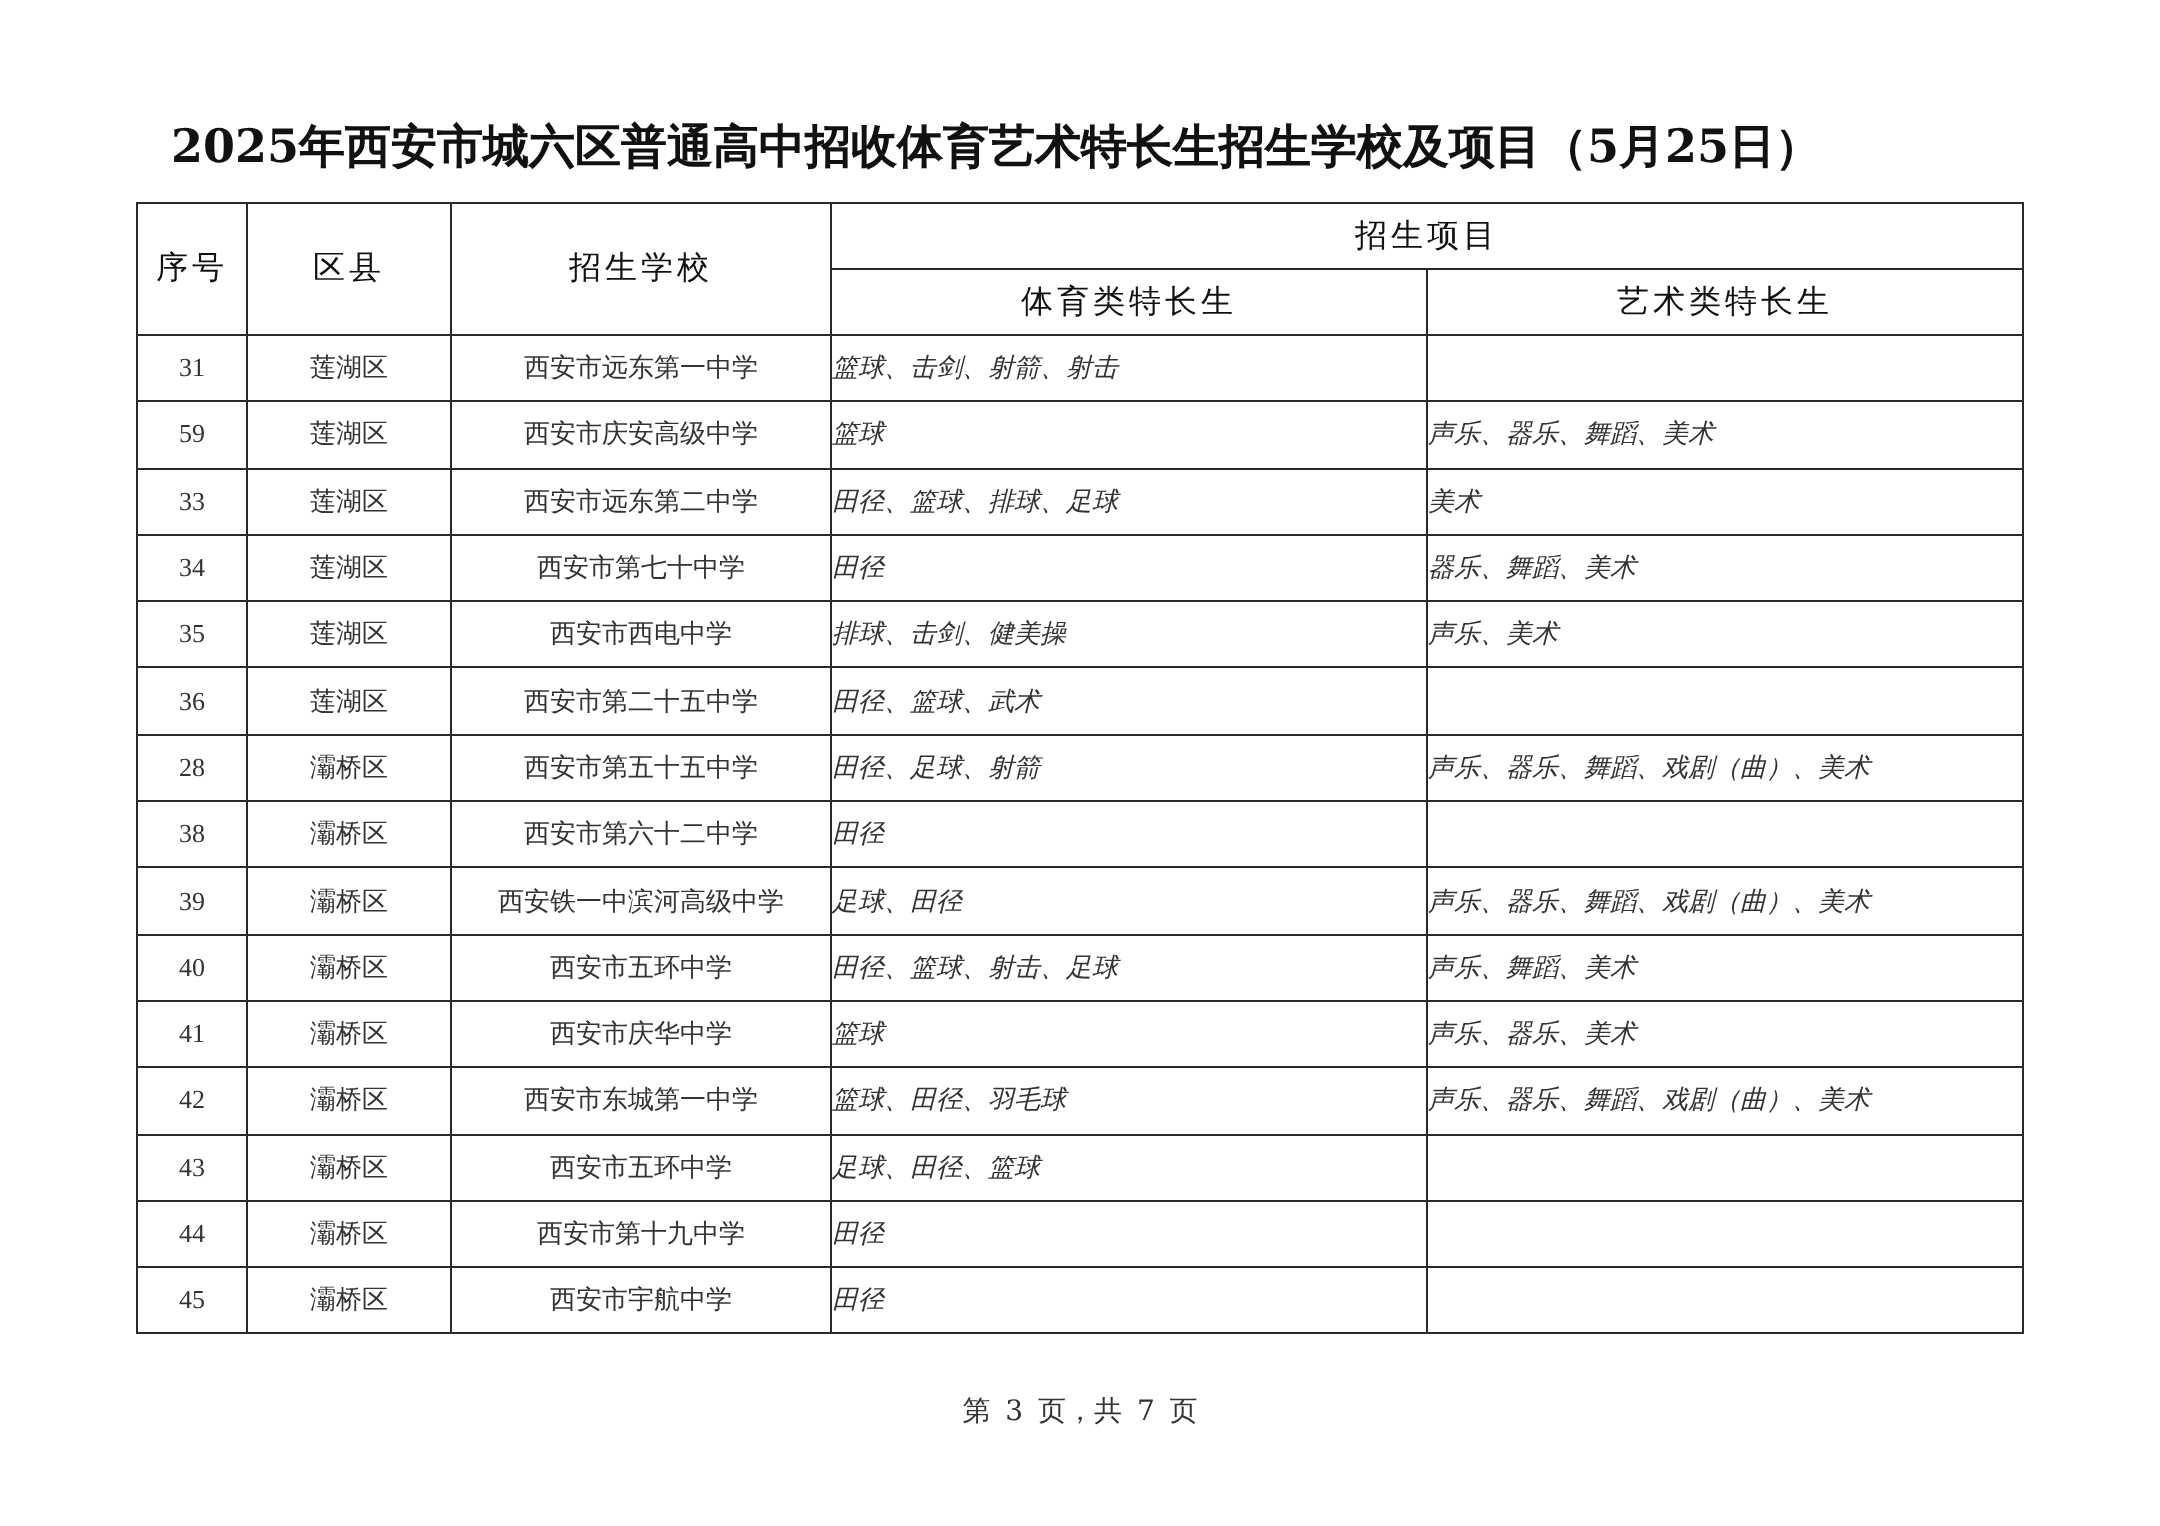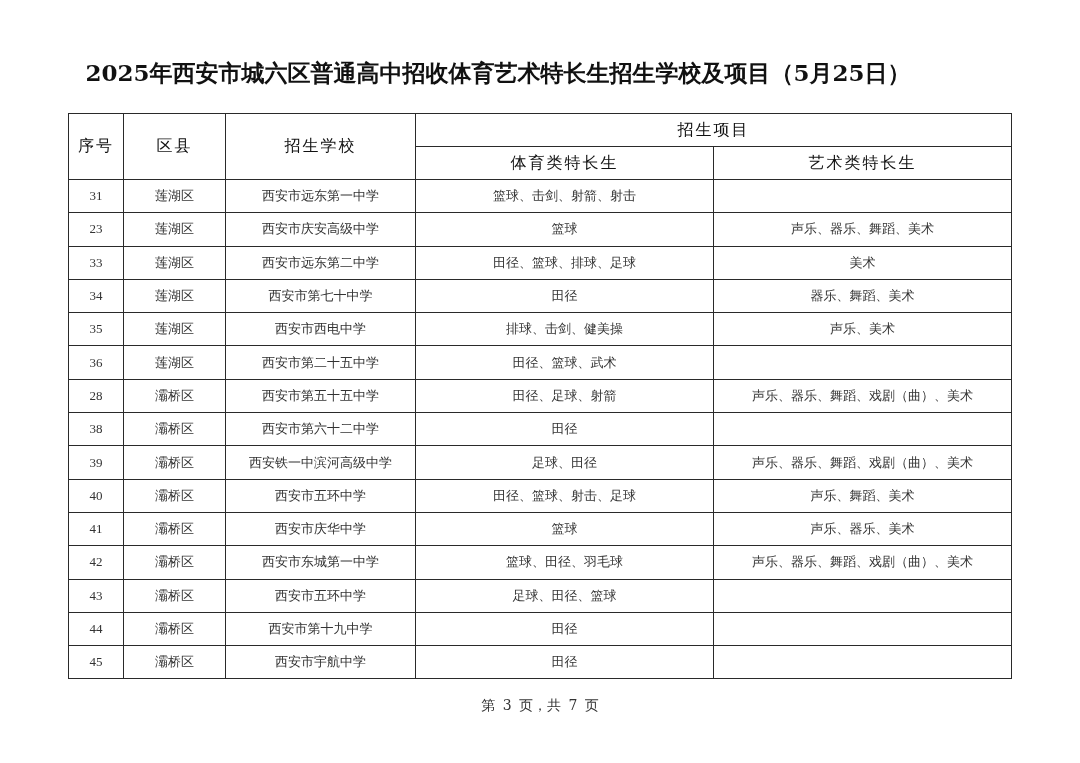--- a/index.html
+++ b/index.html
@@ -8,36 +8,36 @@
     font-family: "DejaVu Serif", "Liberation Serif", serif;
     color: #222;
   }
   .title {
     position: absolute; left: 0; top: 58px; width: 996px;
     text-align: center; font-size: 23px; font-weight: bold;
     font-family: "DejaVu Serif", "Liberation Serif", serif;
     color: #111; letter-spacing: 0px;
   }
   table.grid {
-    position: absolute; left: 68px; top: 113px;
+    position: absolute; left: 68px; top: 101px;
     width: 943px; border-collapse: collapse; table-layout: fixed;
   }
   table.grid td, table.grid th {
     border: 1.5px solid #2a2a2a; padding: 0; overflow: hidden; white-space: nowrap;
   }
   th {
     font-weight: normal; font-size: 16px; color: #111;
     font-family: "DejaVu Sans", "Liberation Sans", sans-serif;
     letter-spacing: 2px;
   }
   tr.h1 th { height: 32px; }
   tr.h2 th { height: 32px; }
   tbody td { height: 32.3px; font-size: 13px; color: #333; }
   td.c { text-align: center; font-family: Liberation Serif, serif; }
-  td.l { text-align: center; padding-left: 3px; }
+  td.l { text-align: left; padding-left: 3px; font-style: italic; }
   .footer {
     position: absolute; left: 0; top: 697px; width: 1080px; text-align: center;
     font-size: 14px; color: #333; word-spacing: 3px;
   }
 </style>
 </head>
 <body>
 
 <div class="title">2025年西安市城六区普通高中招收体育艺术特长生招生学校及项目（5月25日）</div>
 
@@ -63,21 +63,21 @@
   </thead>
   <tbody id="tbody">
       <tr>
         <td class="c">31</td>
         <td class="c">莲湖区</td>
         <td class="c">西安市远东第一中学</td>
         <td class="l">篮球、击剑、射箭、射击</td>
         <td class="l"></td>
       </tr>
       <tr>
-        <td class="c">23</td>
+        <td class="c">59</td>
         <td class="c">莲湖区</td>
         <td class="c">西安市庆安高级中学</td>
         <td class="l">篮球</td>
         <td class="l">声乐、器乐、舞蹈、美术</td>
       </tr>
       <tr>
         <td class="c">33</td>
         <td class="c">莲湖区</td>
         <td class="c">西安市远东第二中学</td>
         <td class="l">田径、篮球、排球、足球</td>

